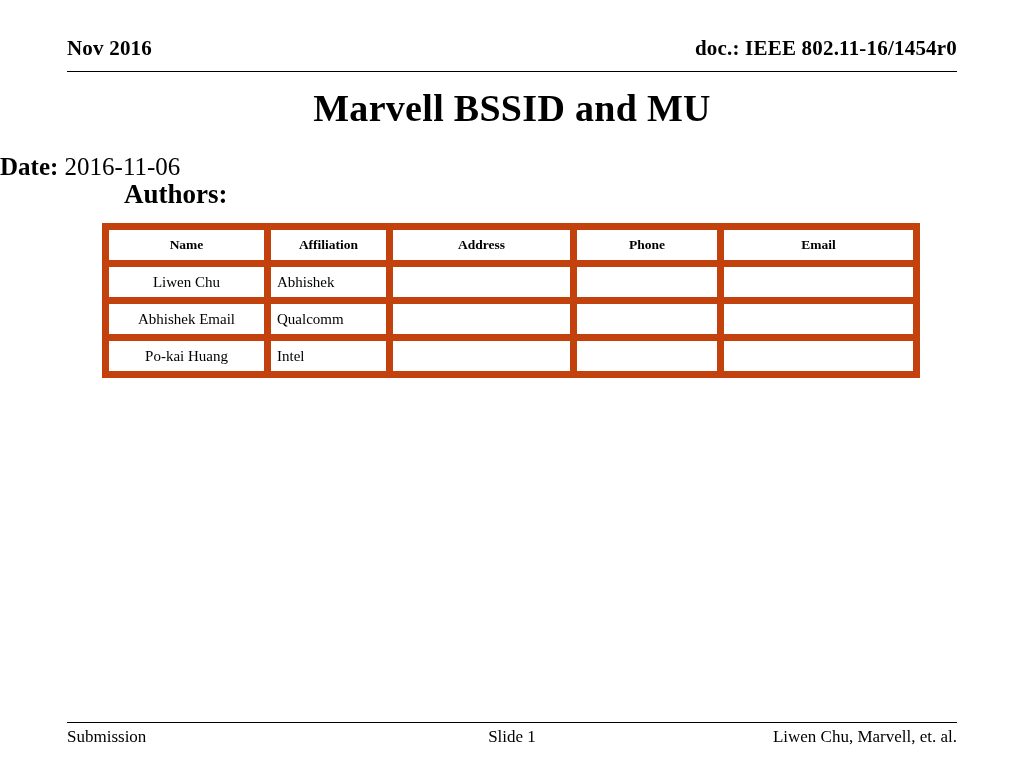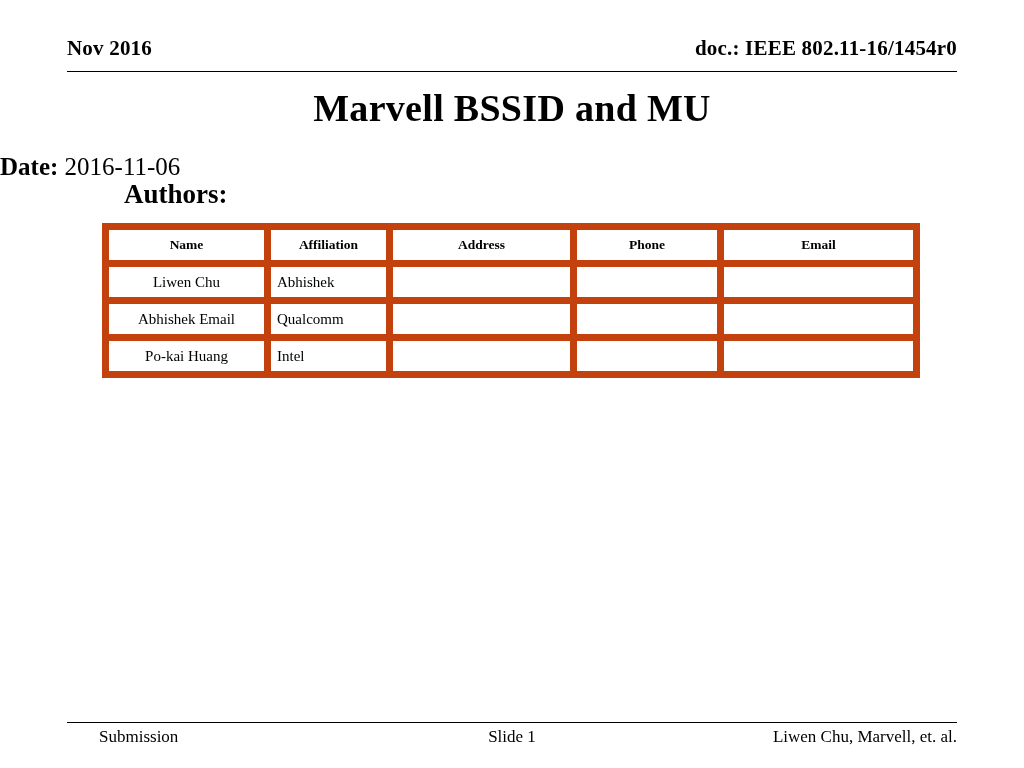--- a/index.html
+++ b/index.html
@@ -143,21 +143,20 @@
     left: 67px;
     top: 727px;
     width: 890px;
     height: 24px;
     font-size: 17px;
   }
   .footer-left {
     position: absolute;
     left: 0;
     top: 0;
-    margin-left: 32px;
   }
   .footer-center {
     position: absolute;
     left: 0;
     top: 0;
     width: 890px;
     text-align: center;
   }
   .footer-right {
     position: absolute;

